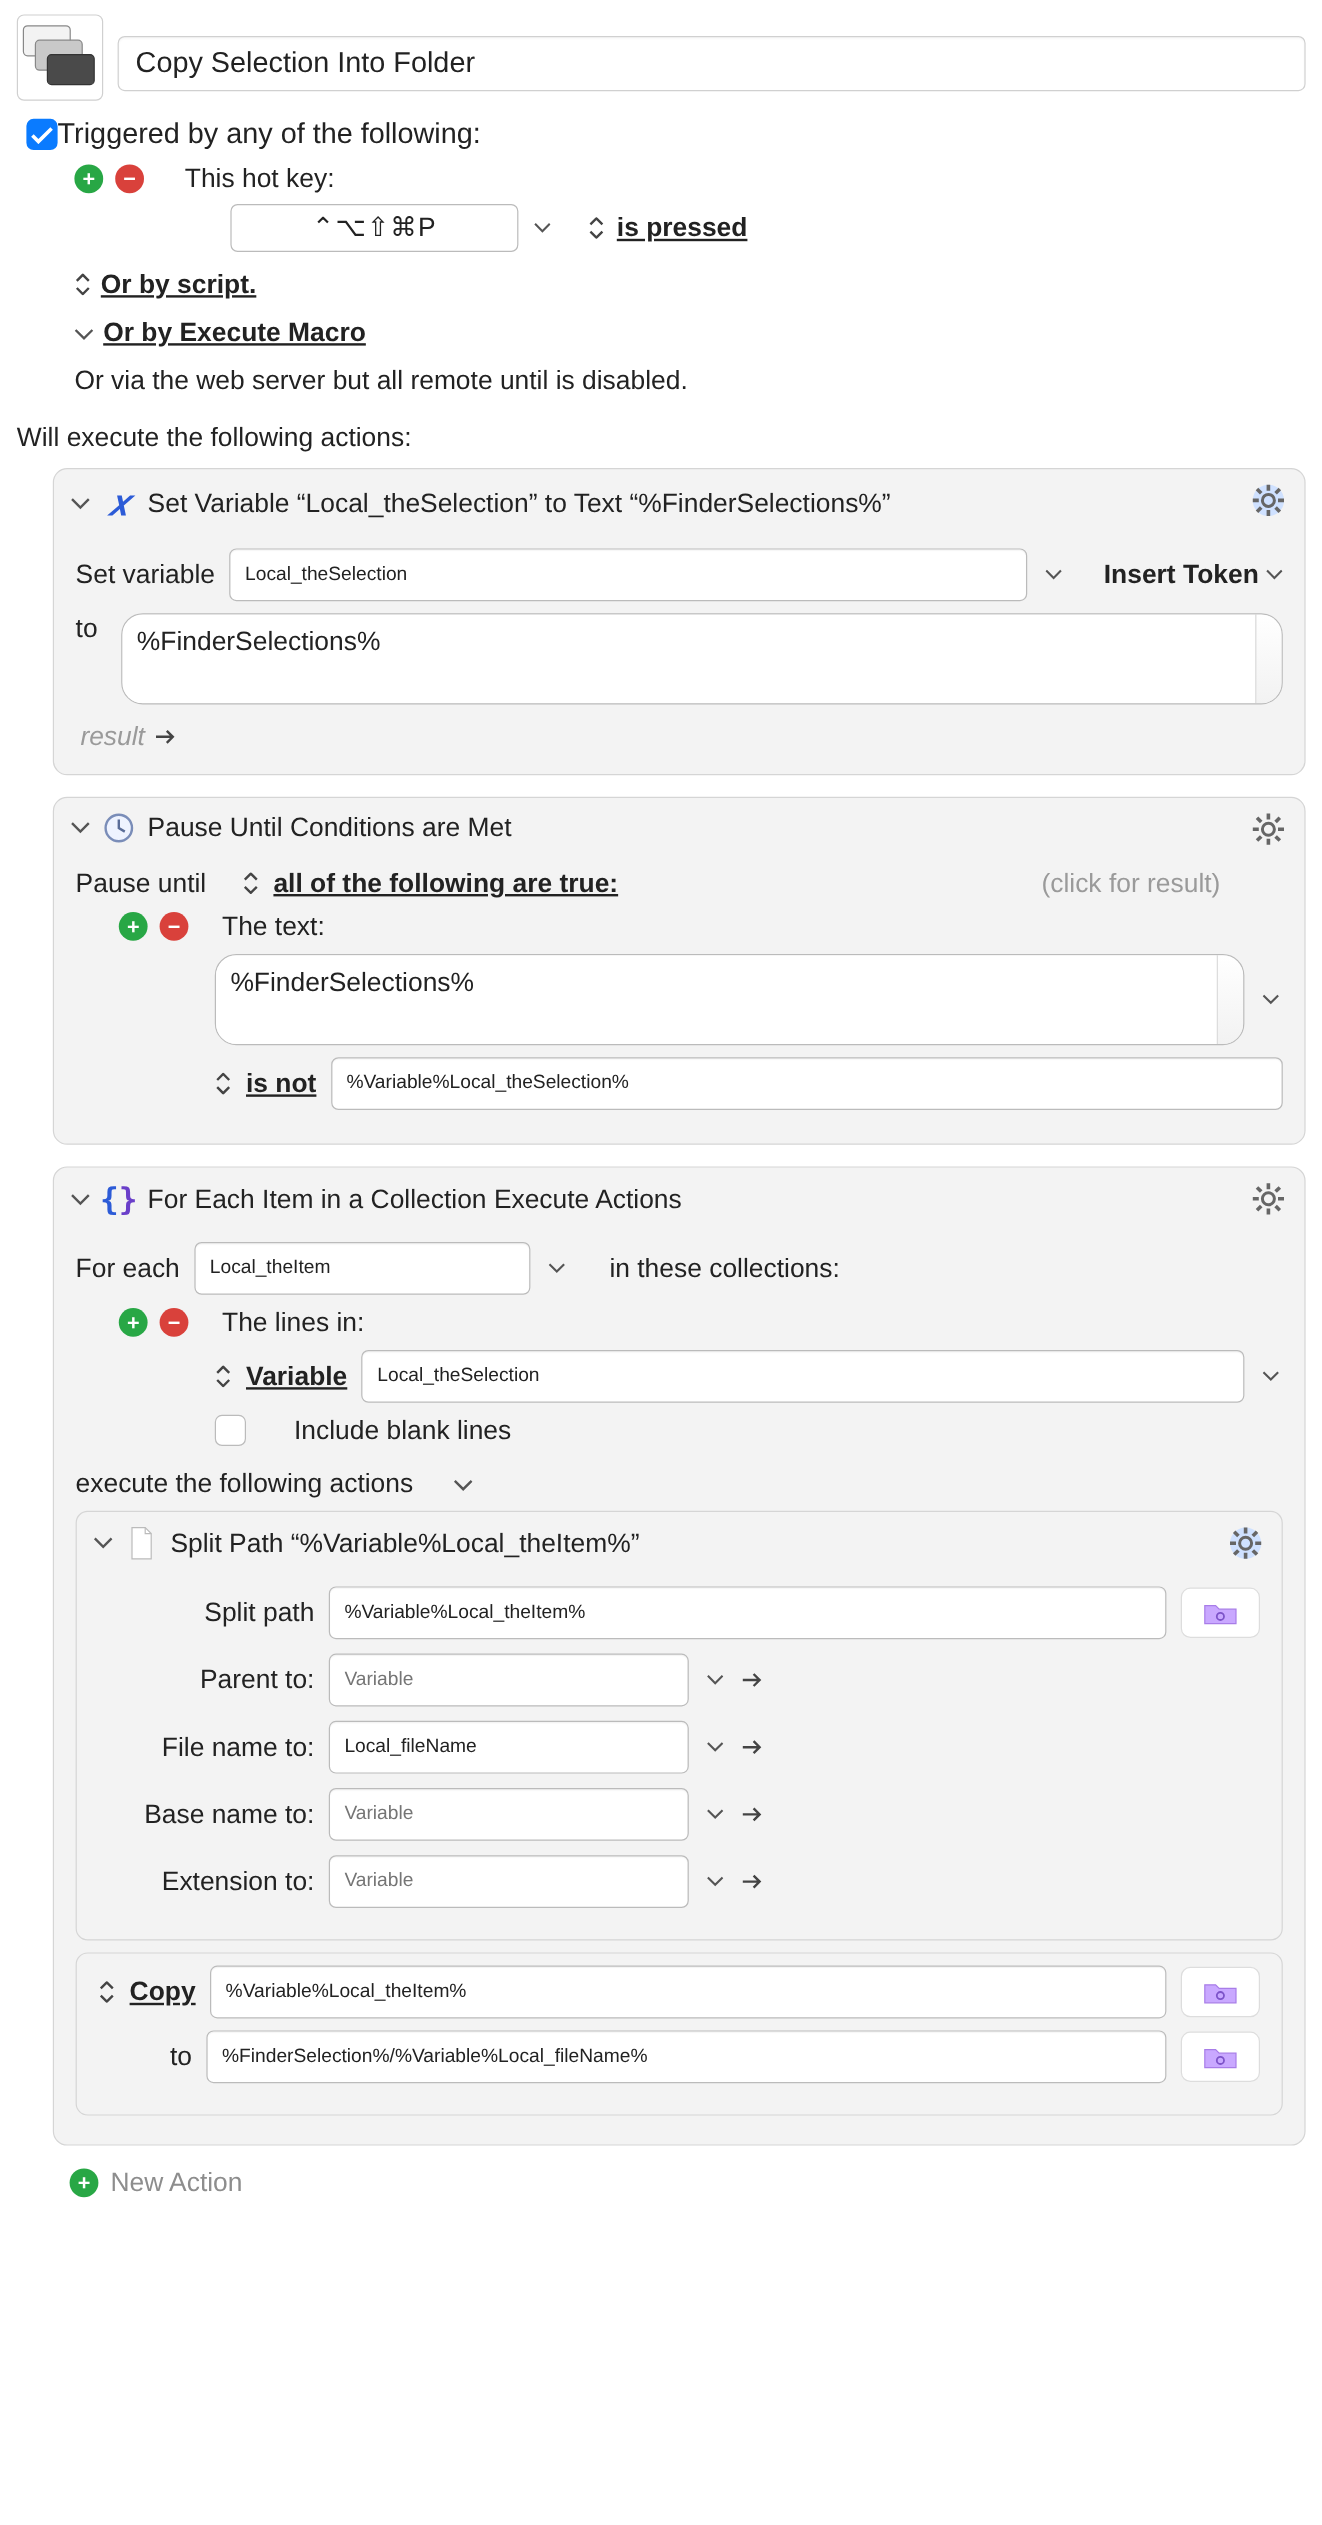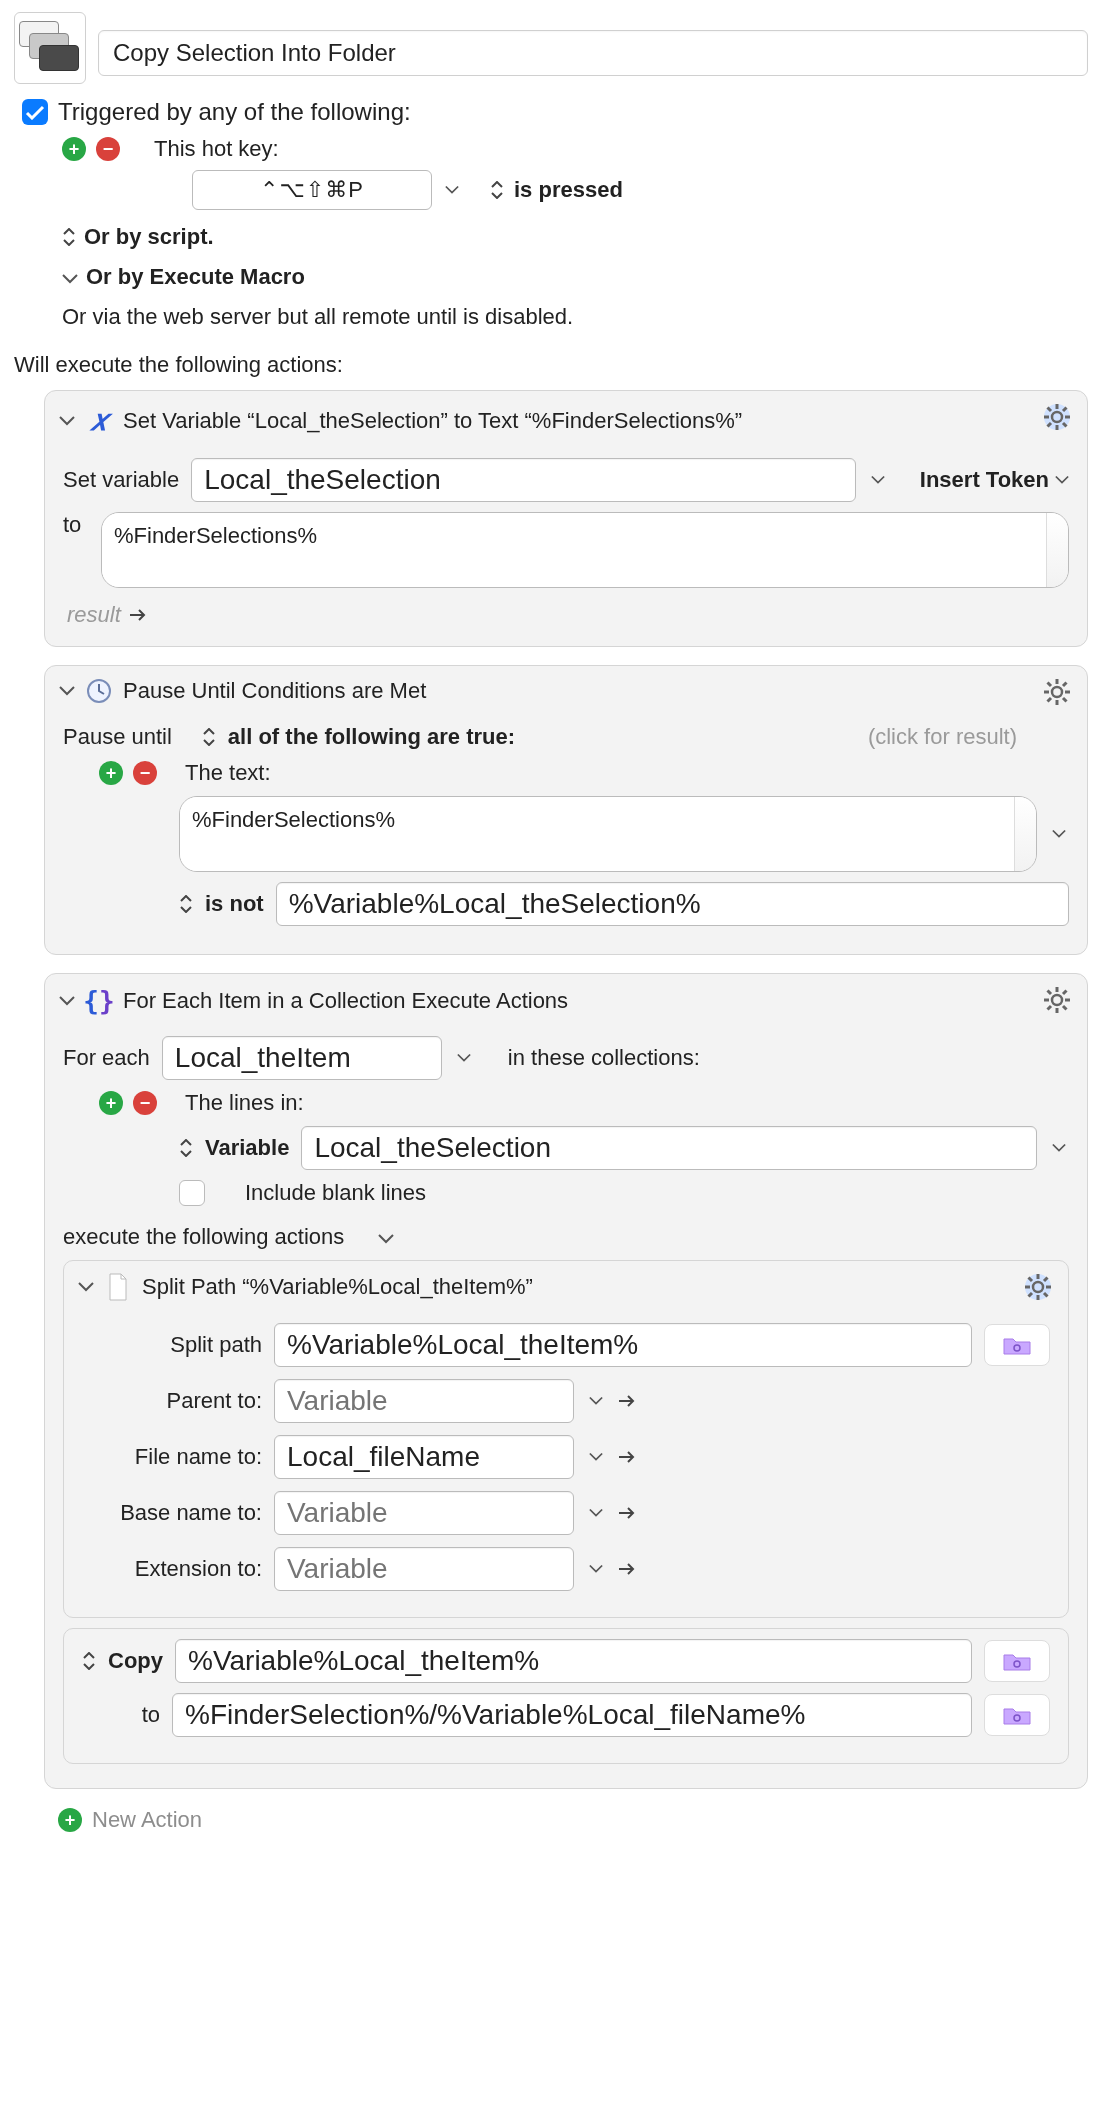--- a/index.html
+++ b/index.html
@@ -29,21 +29,21 @@
   .kb2 { left: 10px; top: 12px; background: #c9c9c9; }
   .kb3 { left: 20px; top: 24px; background: #4a4a4a; border-color:#333; }
   .title-input {
     flex: 1; height: 46px;
     border: 1px solid #d0d0d0; border-radius: 6px;
     padding: 0 14px; font-size: 24px;
     background: #fff; color:#222;
     box-shadow: inset 0 1px 2px rgba(0,0,0,.04);
     margin-top: 18px;
   }
-  .trigger-row { display: flex; align-items: center; gap: 10px; margin: 6px 0 10px 8px; }
+  .trigger-row { display: flex; align-items: center; gap: 0; margin: 6px 0 10px 8px; }
   .checkbox {
     width: 26px; height: 26px; border-radius: 6px;
     background: #0a7bff; display:flex; align-items:center; justify-content:center;
   }
   .checkbox svg { fill:#fff; }
   .trigger-label { font-size: 24px; }
   .indent { margin-left: 48px; }
   .indent2 { margin-left: 36px; }
   .row { display:flex; align-items:center; gap:10px; margin: 8px 0; }
   .add-btn, .del-btn {
@@ -60,21 +60,21 @@
     font-size: 22px; letter-spacing: 1px;
     background:#fff;
   }
   .sel-chevron {
     display:inline-flex; align-items:center; justify-content:center;
     width:20px; height:30px;
   }
   .sel-chevron svg { width:14px; height:18px; }
   .updown svg, .updown-only svg { width:14px; height:18px; }
   .updown, .updown-only { display:inline-flex; align-items:center; }
-  .bold { font-weight:600; }
+  .bold { font-weight:600;text-decoration:underline; }
   .trigger-line { font-size:22px; margin: 14px 0 14px 48px; display:flex; align-items:center; gap:8px; }
   .plain-line { font-size:22px; margin: 14px 0 14px 48px; }
   .section-heading { font-size:22px; margin: 22px 0 12px 0; }
   .action-box {
     border:1px solid #d5d5d5; border-radius:12px;
     background:#f3f3f3; margin: 10px 0 18px 30px;
     padding: 0 0 18px 0;
   }
   .action-head {
     display:flex; align-items:center; gap:10px;
@@ -86,21 +86,21 @@
   .gear {
     position:absolute; right:14px; top:10px;
     width:32px; height:32px; display:flex; align-items:center; justify-content:center;
   }
   .gear svg { width:30px; height:30px; }
   .action-head-wrap { position:relative; }
   .action-body { padding: 0 18px; }
   .lbl { font-size:22px; }
   .input {
     height:44px; border:1px solid #bbb; border-radius:6px;
-    background:#fff; padding:0 12px; font-size:28px; color:#222;
+    background:#fff; padding:0 12px; font-size:16px; color:#222;
     box-shadow: inset 0 1px 1px rgba(0,0,0,.05);
   }
   .input.wide { flex:1; }
   .textarea {
     border:1px solid #bbb; border-radius:6px; background:#fff;
     padding:10px 12px; font-size:22px; color:#222;
     box-shadow: inset 0 1px 1px rgba(0,0,0,.05);
     min-height:74px; flex:1; display:flex; align-items:flex-start;
   }
   .row-inline { display:flex; align-items:center; gap:12px; margin:10px 0; }

